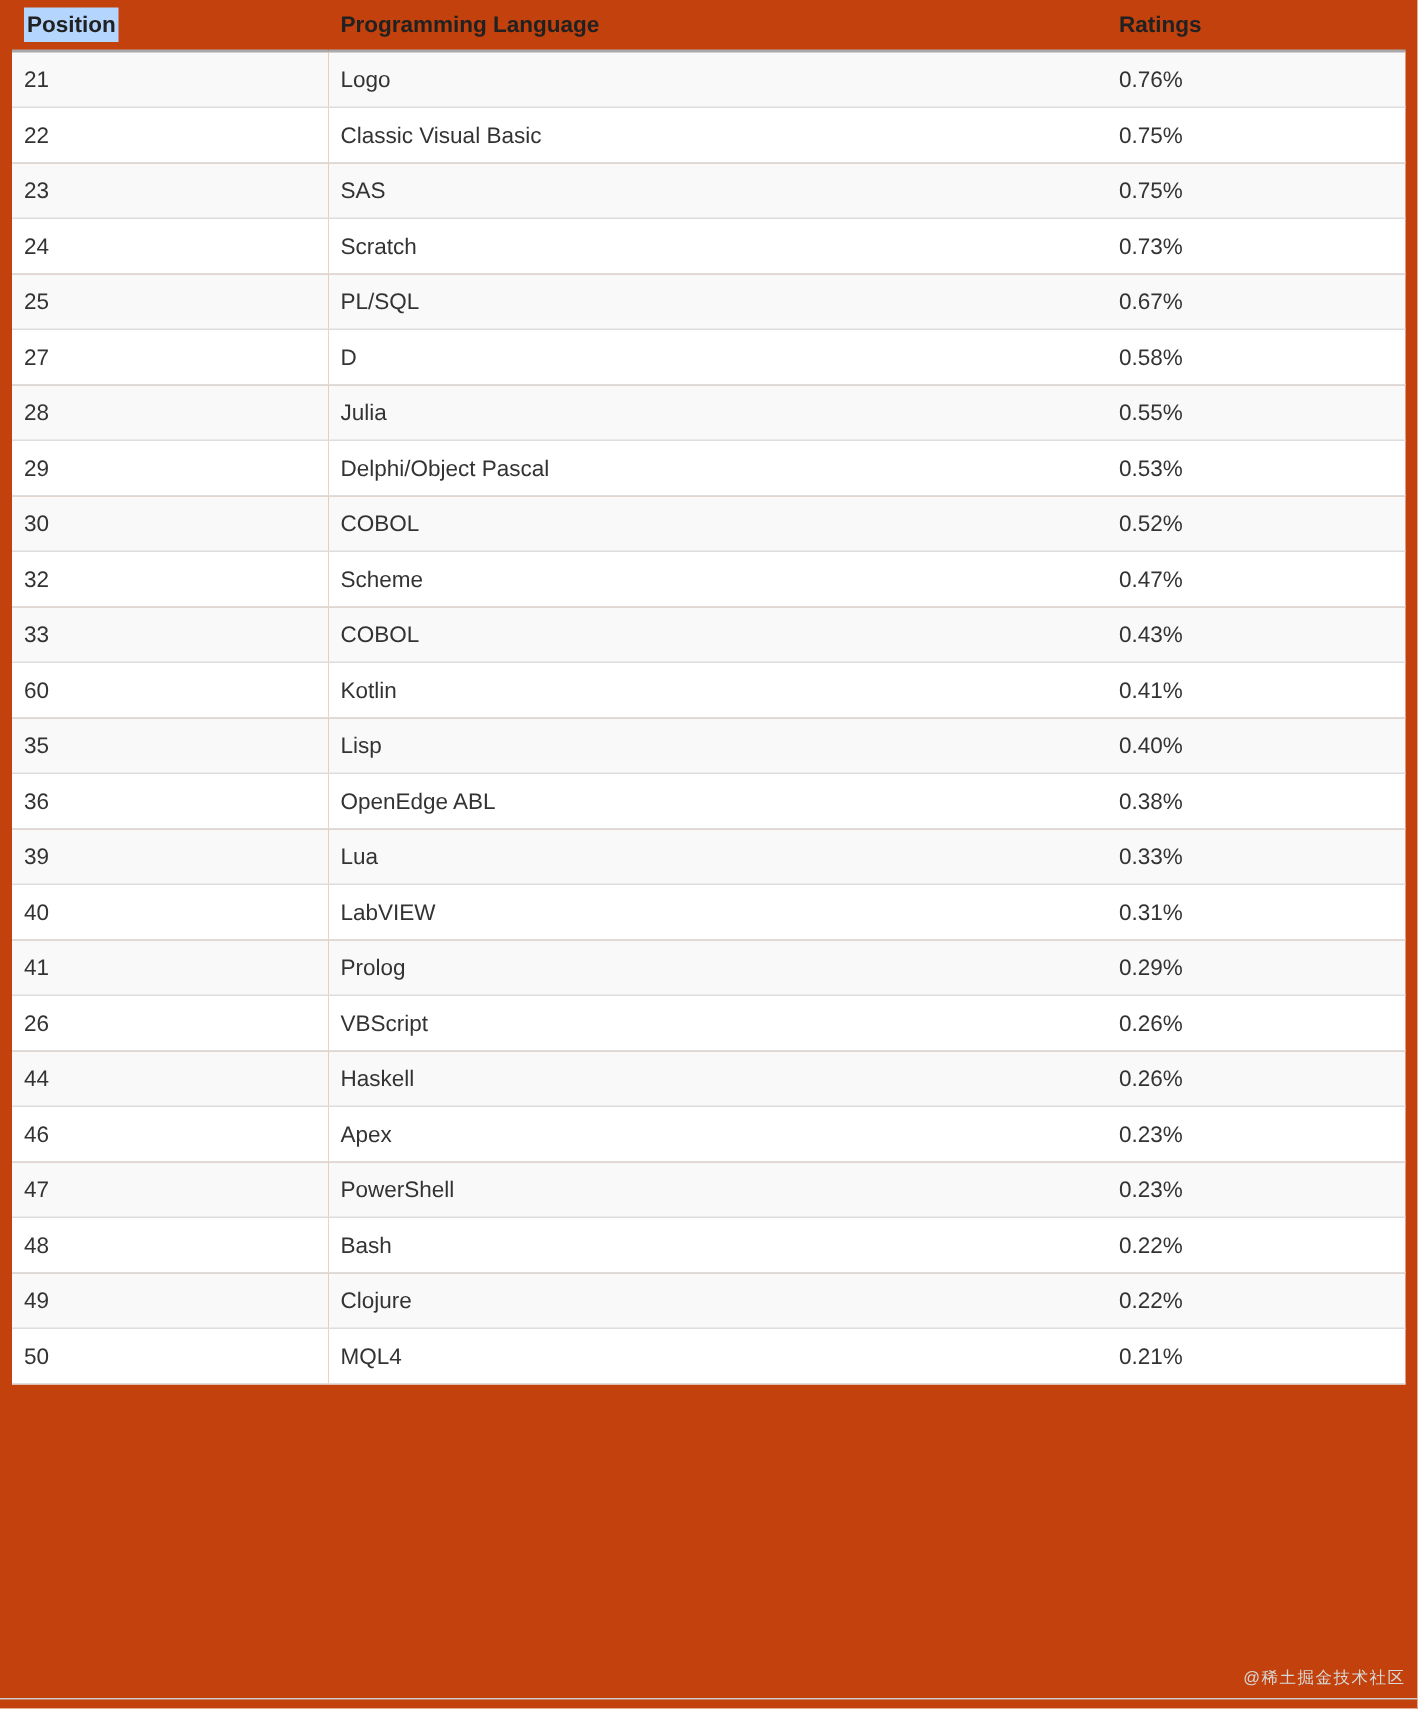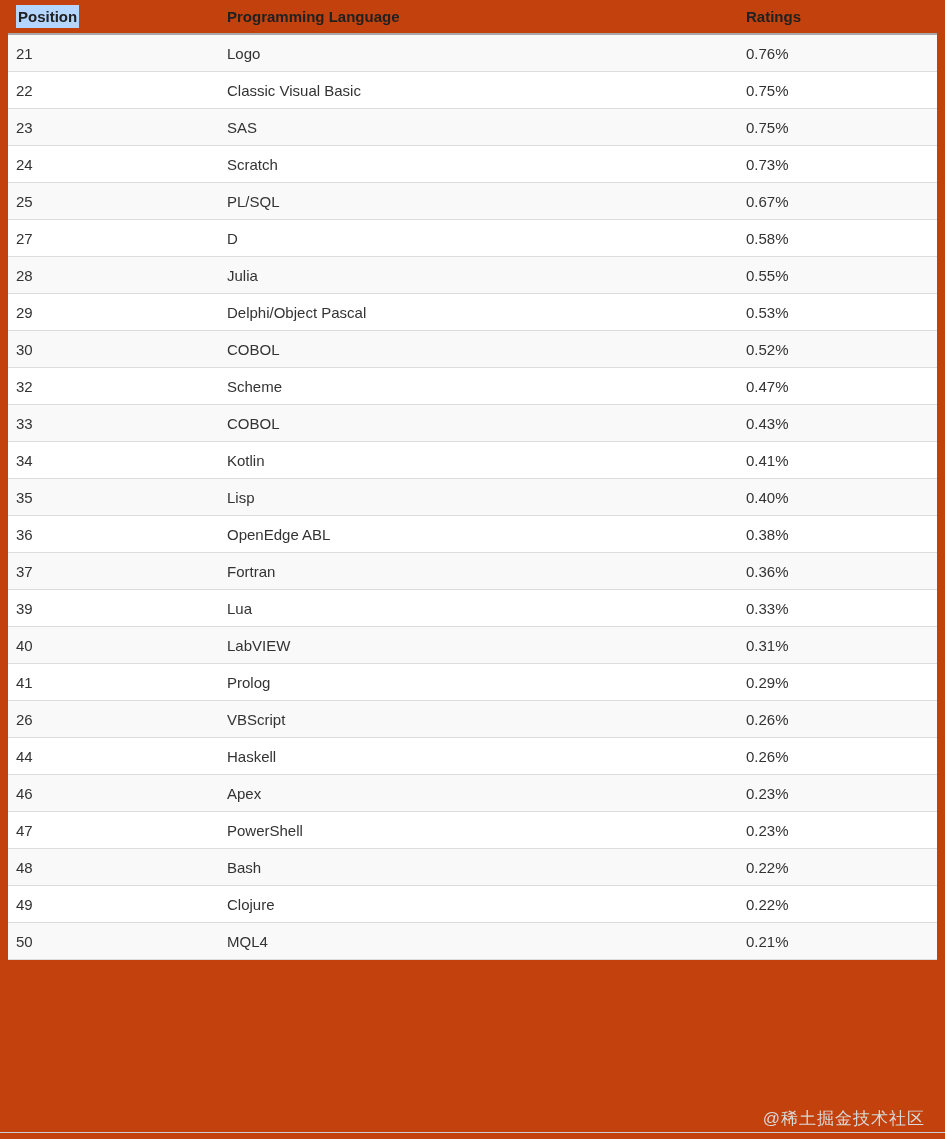--- a/index.html
+++ b/index.html
@@ -52,23 +52,23 @@
     white-space: nowrap;
   }
   tbody tr:nth-child(odd) {
     background: #f9f9f9;
   }
   tbody tr:nth-child(even) {
     background: #ffffff;
   }
   .watermark {
     position: absolute;
-    right: 20px;
+    right: 8px;
     top: 1108px;
-    font-size: 17px;
+    font-size: 11px;
     line-height: 22px;
     color: #d9d9d9;
     letter-spacing: 1px;
   }
   .bottom-rule {
     position: absolute;
     left: 0;
     top: 1132px;
     width: 945px;
     height: 0;
@@ -143,40 +143,35 @@
           <td>32</td>
           <td>Scheme</td>
           <td>0.47%</td>
         </tr>
         <tr>
           <td>33</td>
           <td>COBOL</td>
           <td>0.43%</td>
         </tr>
         <tr>
-          <td>34</td>
+          <td>60</td>
           <td>Kotlin</td>
           <td>0.41%</td>
         </tr>
         <tr>
           <td>35</td>
           <td>Lisp</td>
           <td>0.40%</td>
         </tr>
         <tr>
           <td>36</td>
           <td>OpenEdge ABL</td>
           <td>0.38%</td>
         </tr>
         <tr>
-          <td>37</td>
-          <td>Fortran</td>
-          <td>0.36%</td>
-        </tr>
-        <tr>
           <td>39</td>
           <td>Lua</td>
           <td>0.33%</td>
         </tr>
         <tr>
           <td>40</td>
           <td>LabVIEW</td>
           <td>0.31%</td>
         </tr>
         <tr>

